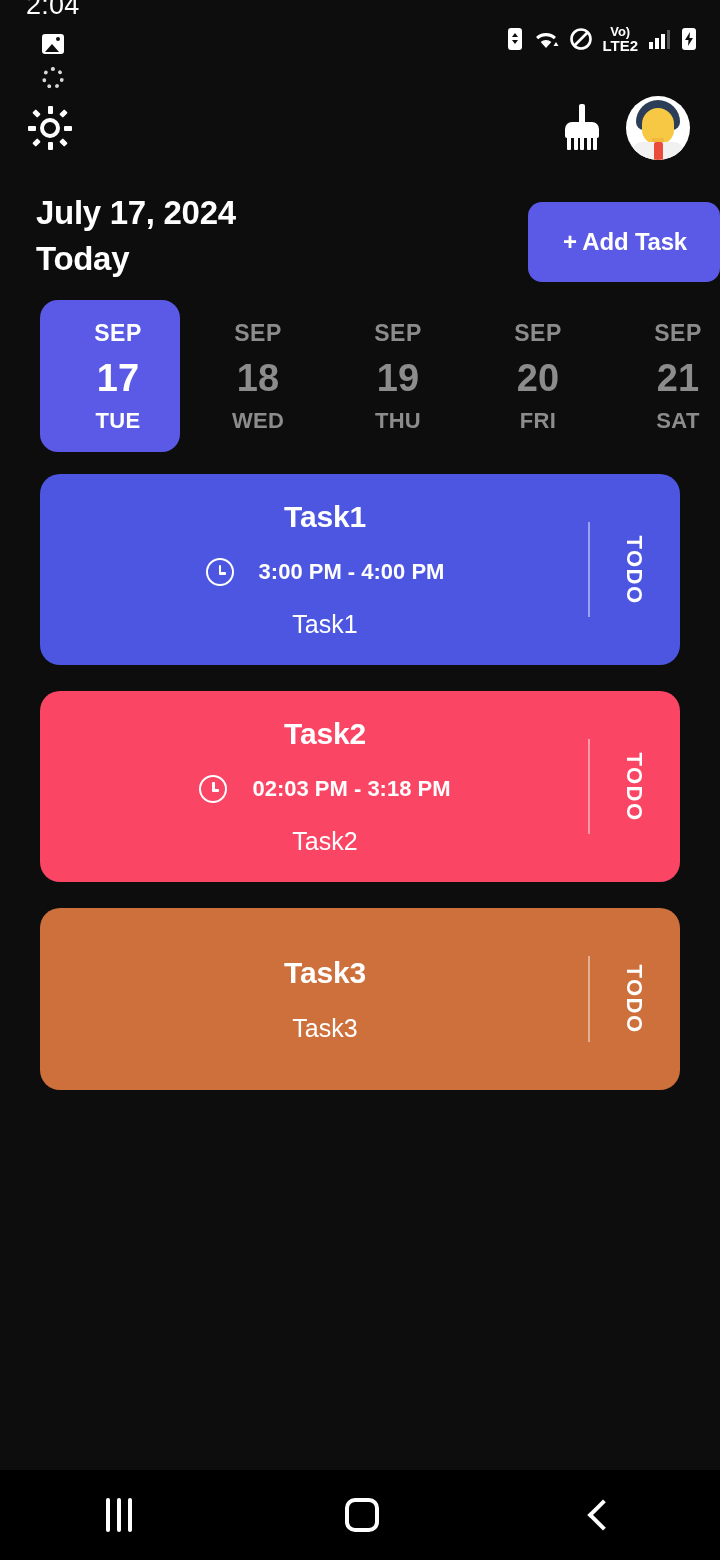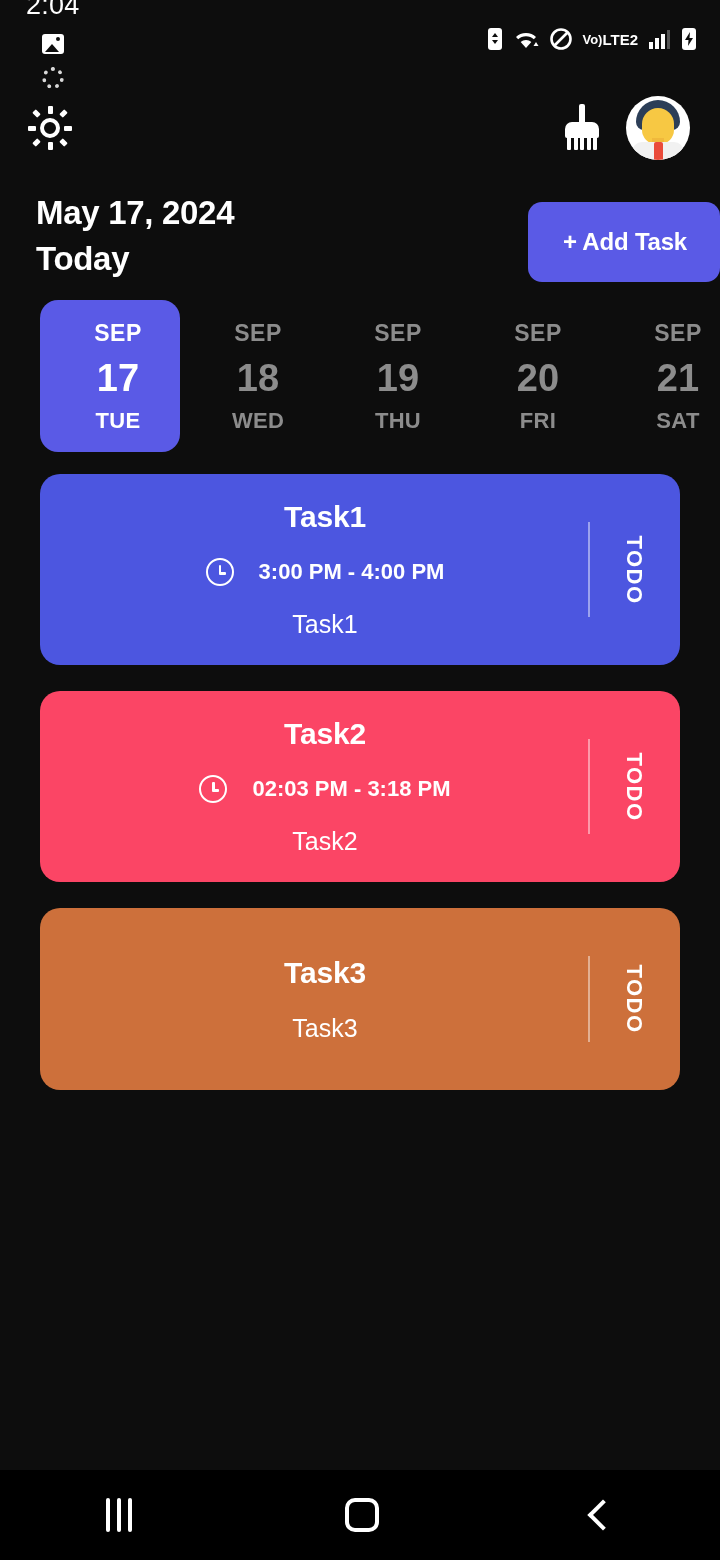--- a/index.html
+++ b/index.html
@@ -143,21 +143,21 @@
             <path d="M12 13c2 0 3.9.8 5.3 2.1L12 21l-5.3-5.9C8.1 13.8 10 13 12 13z" fill="#fff"></path>
             <path d="M22 15l2.5 4h-5z" fill="#fff"></path>
           </svg>
       </span>
       <span class="ic">
         <svg width="24" height="24" viewBox="0 0 24 24">
             <circle cx="12" cy="12" r="9.5" fill="none" stroke="#fff" stroke-width="2.6"></circle>
             <line x1="5.5" y1="18.5" x2="18.5" y2="5.5" stroke="#fff" stroke-width="2.6"></line>
           </svg>
       </span>
-      <span class="ic" style="flex-direction:row;line-height:1;">
+      <span class="ic" style="flex-direction:column;line-height:1;">
         <span style="color:#fff;font-size:13px;font-weight:bold;">Vo)</span>
         <span style="color:#fff;font-size:15px;font-weight:bold;">LTE2</span>
       </span>
       <span class="ic">
         <svg width="24" height="24" viewBox="0 0 24 24">
             <rect x="2" y="15" width="4" height="7" fill="#fff"></rect>
             <rect x="8" y="11" width="4" height="11" fill="#fff"></rect>
             <rect x="14" y="7" width="4" height="15" fill="#fff"></rect>
             <rect x="20" y="3" width="3" height="19" fill="#555"></rect>
           </svg>
@@ -200,21 +200,21 @@
         <div class="av-face"></div>
         <div class="av-neck"></div>
         <div class="av-shirt"></div>
         <div class="av-tie"></div>
       </div>
     </div>
   </div>
 
   <div class="header">
     <div>
-      <div class="head-title">May 17, 2024</div>
+      <div class="head-title">July 17, 2024</div>
       <div class="head-title">Today</div>
     </div>
     <button class="add-btn">+ Add Task</button>
   </div>
 
   <div class="date-strip">
     <div class="date-chip active">
       <div class="dc-mon">SEP</div>
       <div class="dc-day">17</div>
       <div class="dc-wk">TUE</div>

